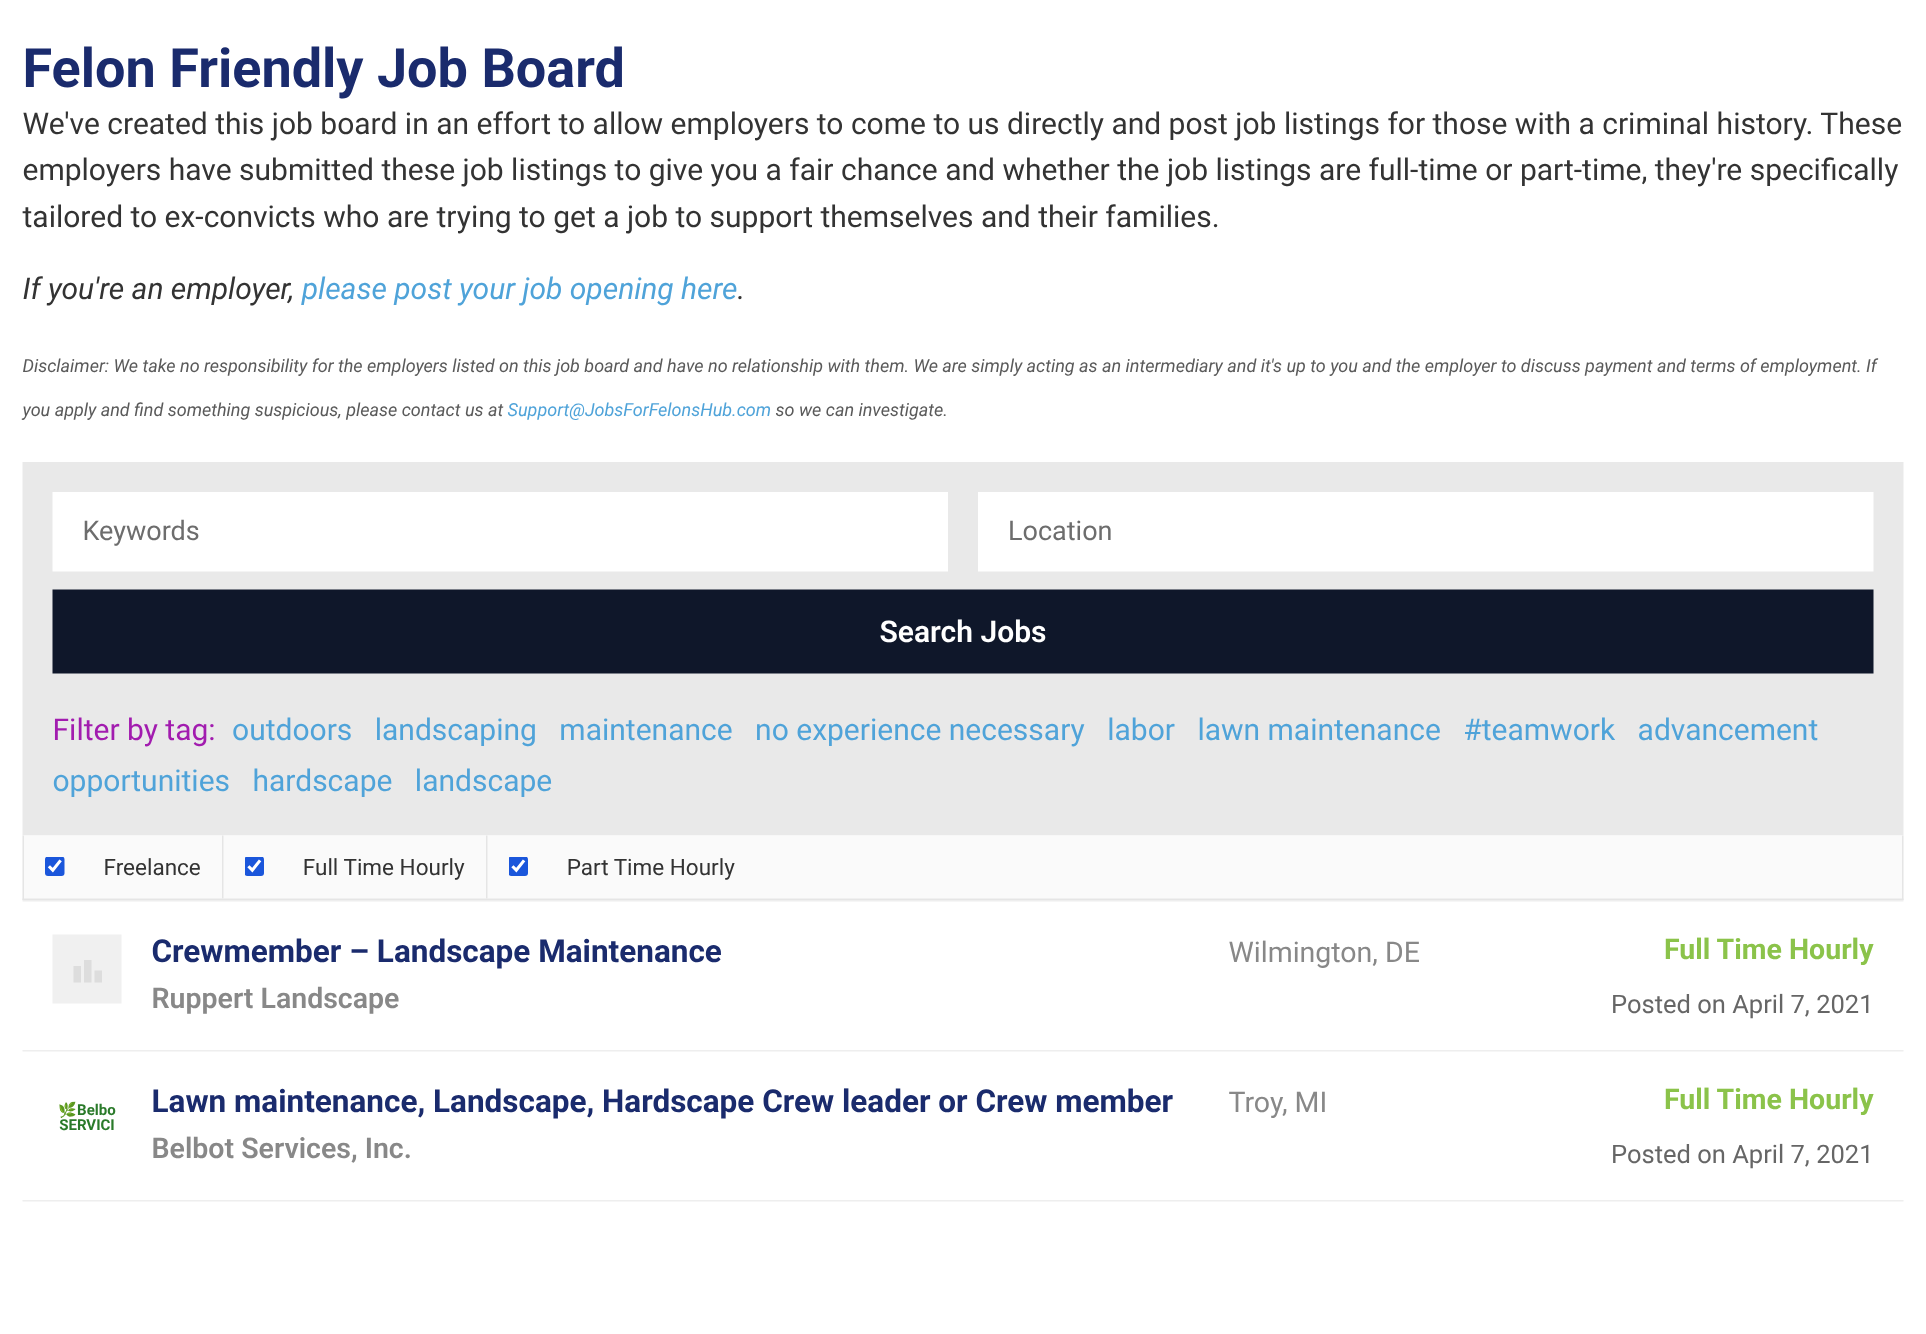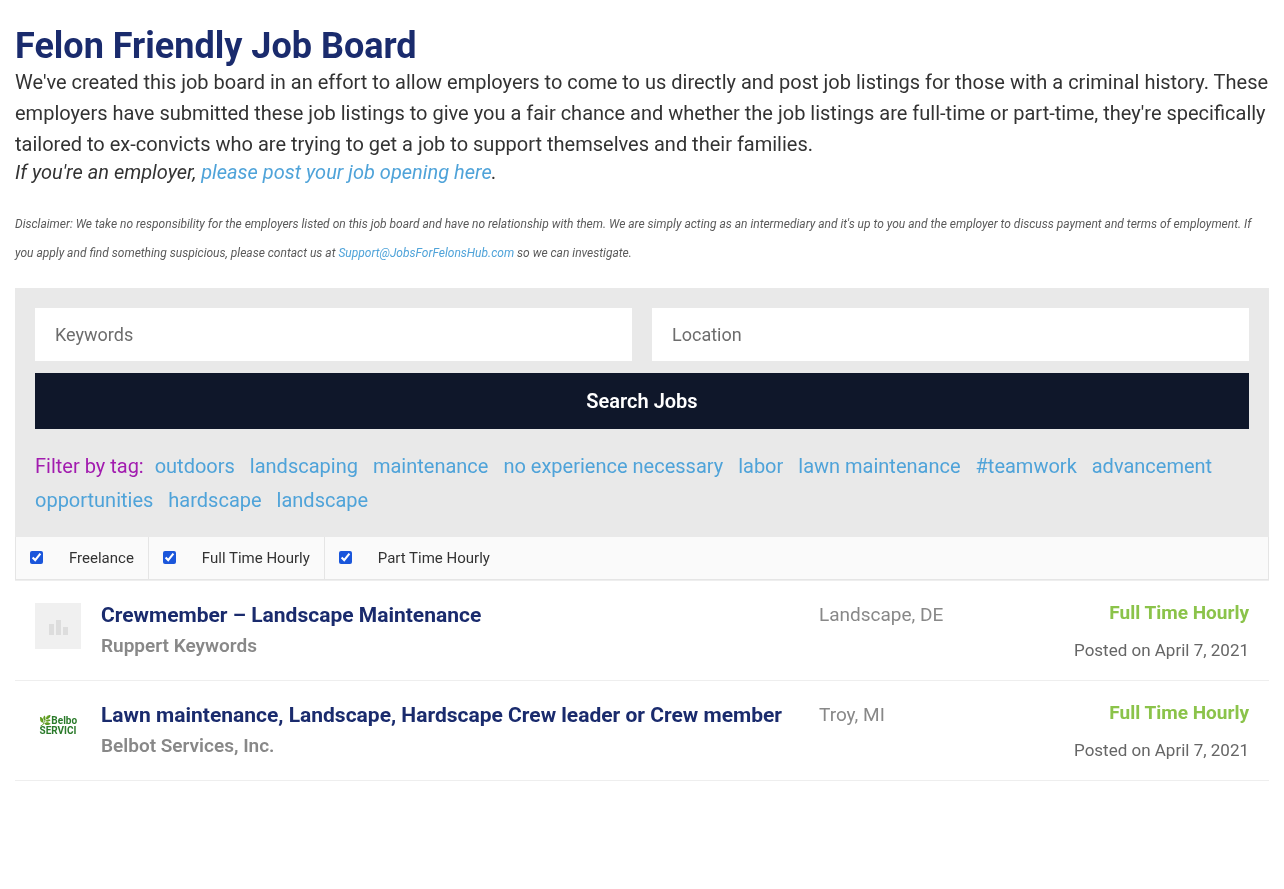--- a/index.html
+++ b/index.html
@@ -16,20 +16,21 @@
     h1 {
       color: #1a2b6d;
       font-size: 36px;
       font-weight: 700;
       margin-top: 10px;
     }
     .intro {
       font-size: 20px;
       line-height: 1.55;
       color: #333;
+      margin-bottom: 20px;
     }
     .employer-line {
       font-size: 20px;
       font-style: italic;
       margin-bottom: 26px;
       color: #333;
     }
     .employer-line a {
       color: #4fa3d9;
       text-decoration: none;
@@ -235,23 +236,23 @@
     <div class="job-row">
       <div class="job-logo logo-placeholder">
         <svg width="24" height="24" viewBox="0 0 24 24" fill="#bbb">
           <rect x="3" y="10" width="5" height="11"></rect>
           <rect x="10" y="6" width="5" height="15"></rect>
           <rect x="17" y="13" width="5" height="8"></rect>
         </svg>
       </div>
       <div class="job-main">
         <div class="job-title">Crewmember – Landscape Maintenance</div>
-        <div class="job-company">Ruppert Keywords</div>
-      </div>
-      <div class="job-location">Landscape, DE</div>
+        <div class="job-company">Ruppert Landscape</div>
+      </div>
+      <div class="job-location">Wilmington, DE</div>
       <div class="job-meta">
         <div class="job-type">Full Time Hourly</div>
         <div class="job-date">Posted on April 7, 2021</div>
       </div>
     </div>
     <div class="job-row">
       <div class="job-logo" style="background: rgb(255, 255, 255);">
         <span class="logo-belbot">🌿Belbo<br>SERVICI</span>
       </div>
       <div class="job-main">

